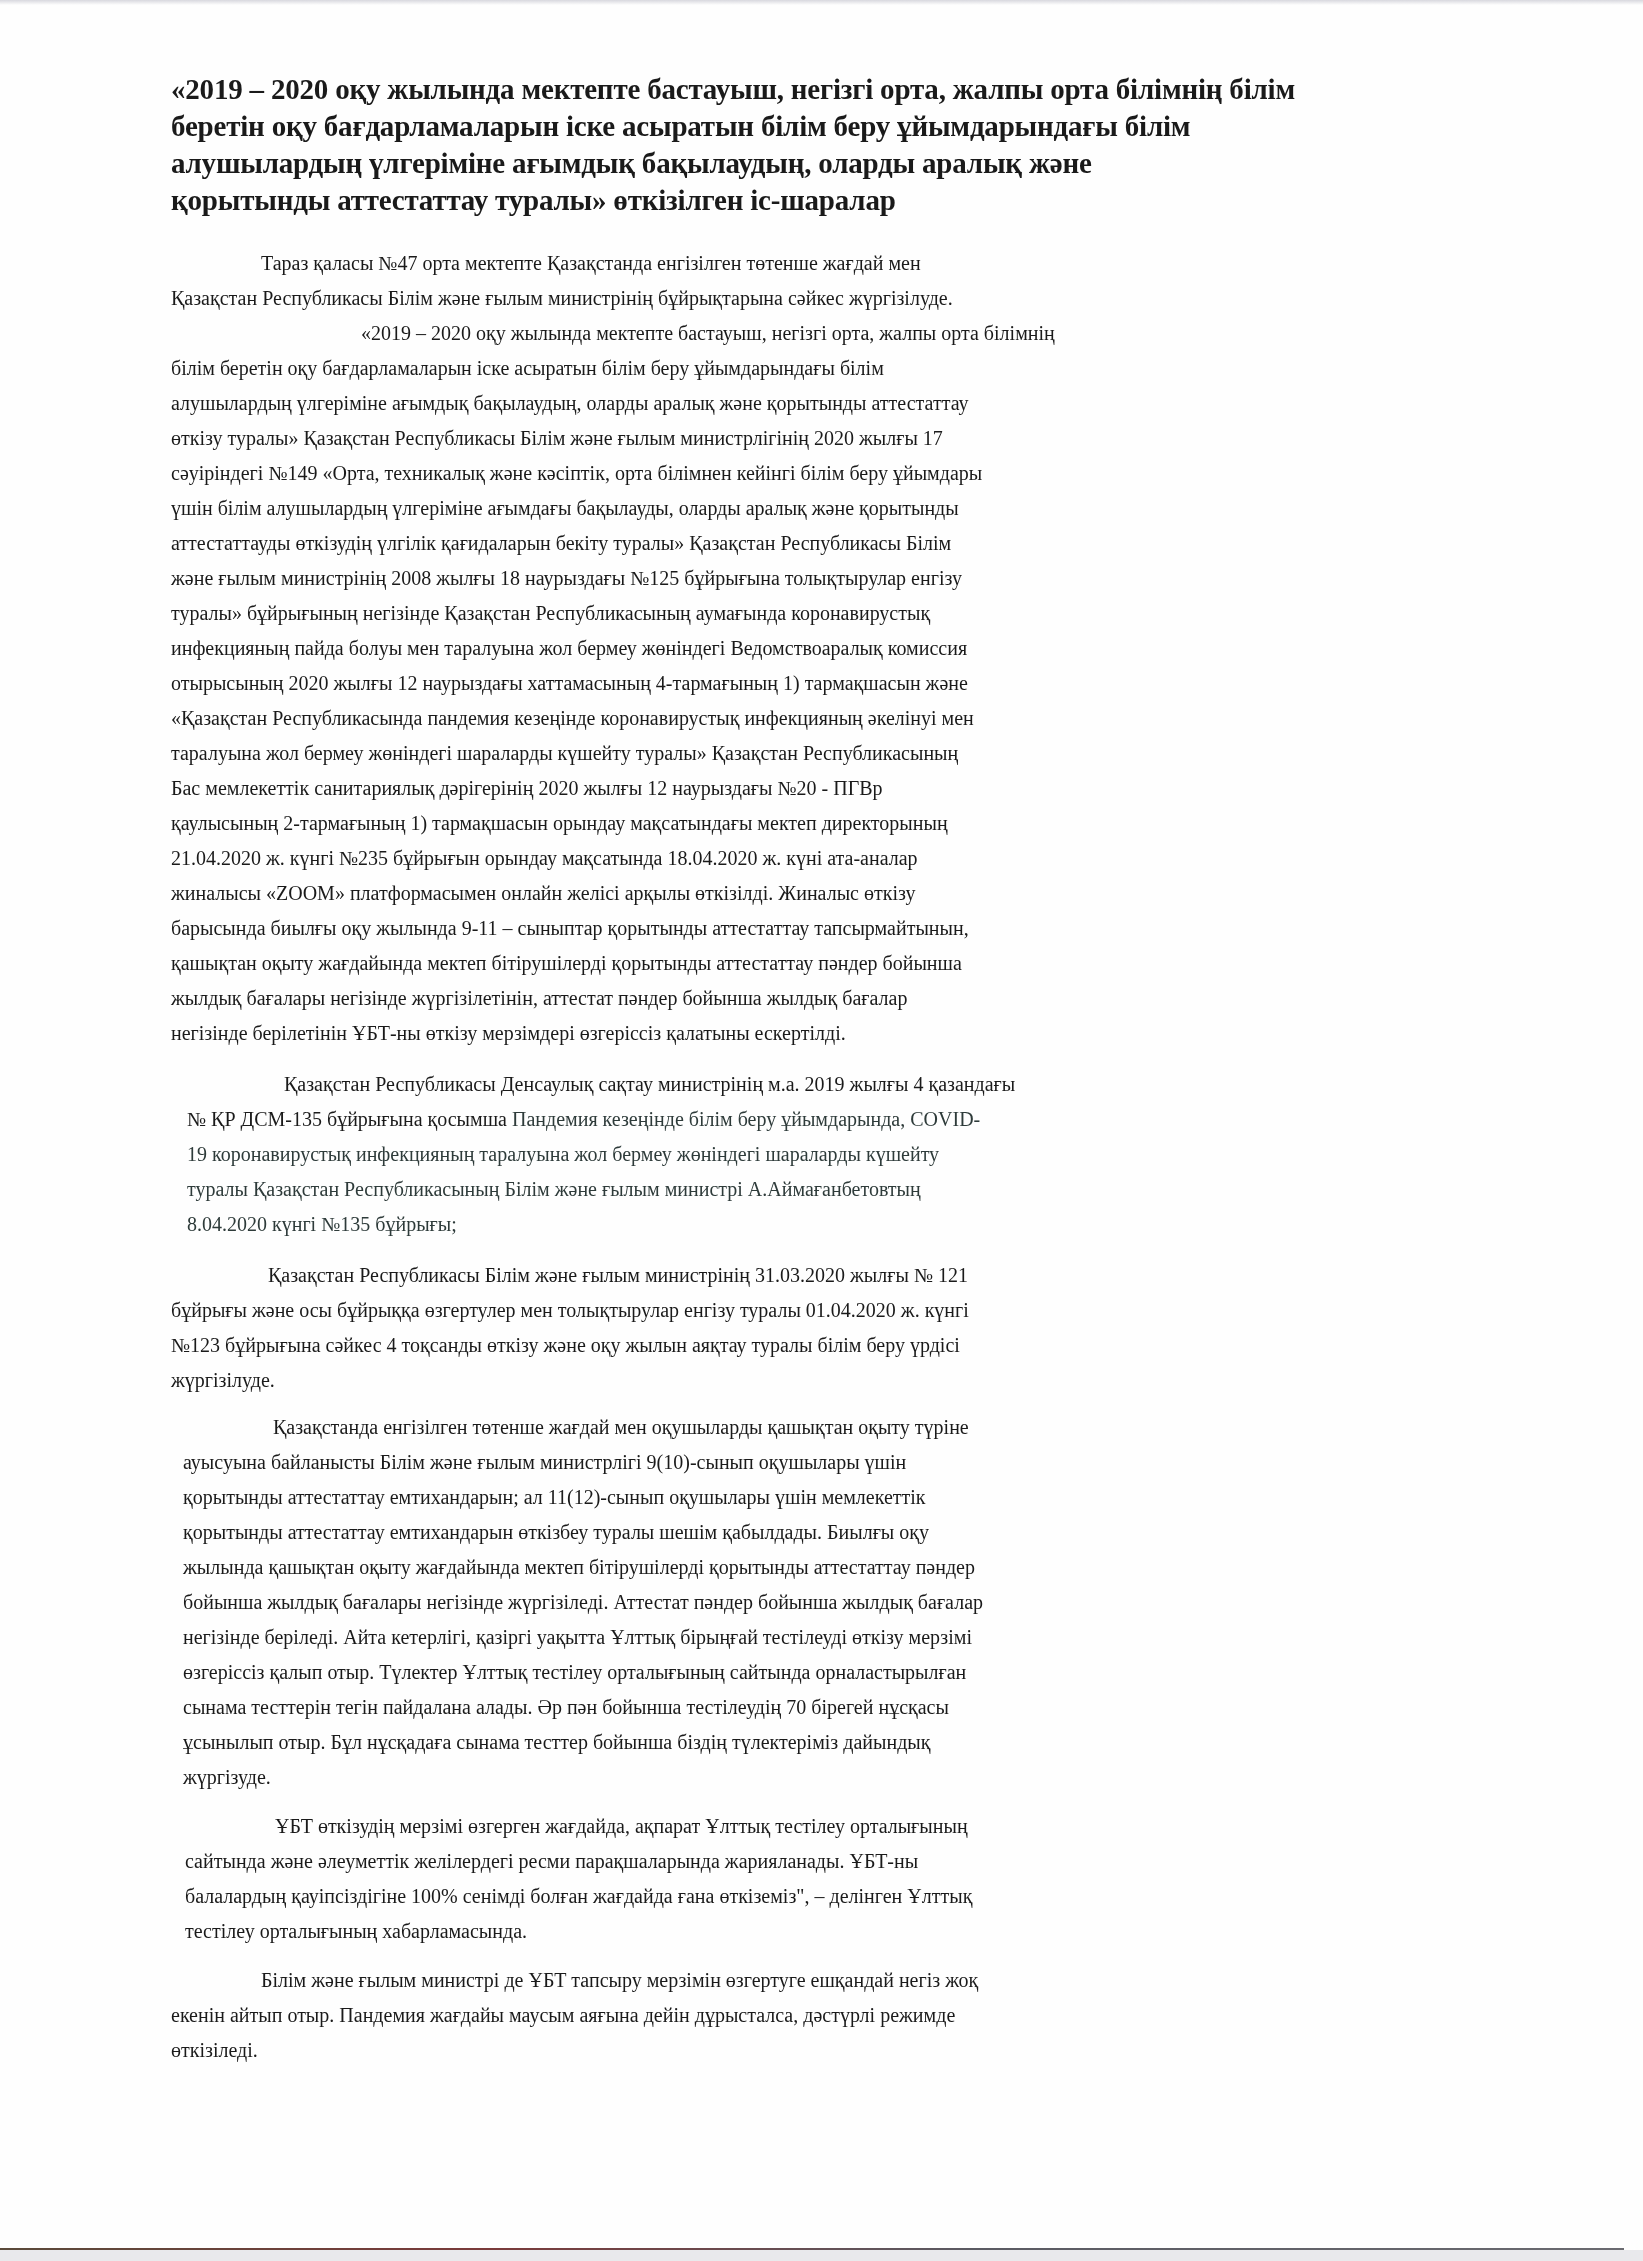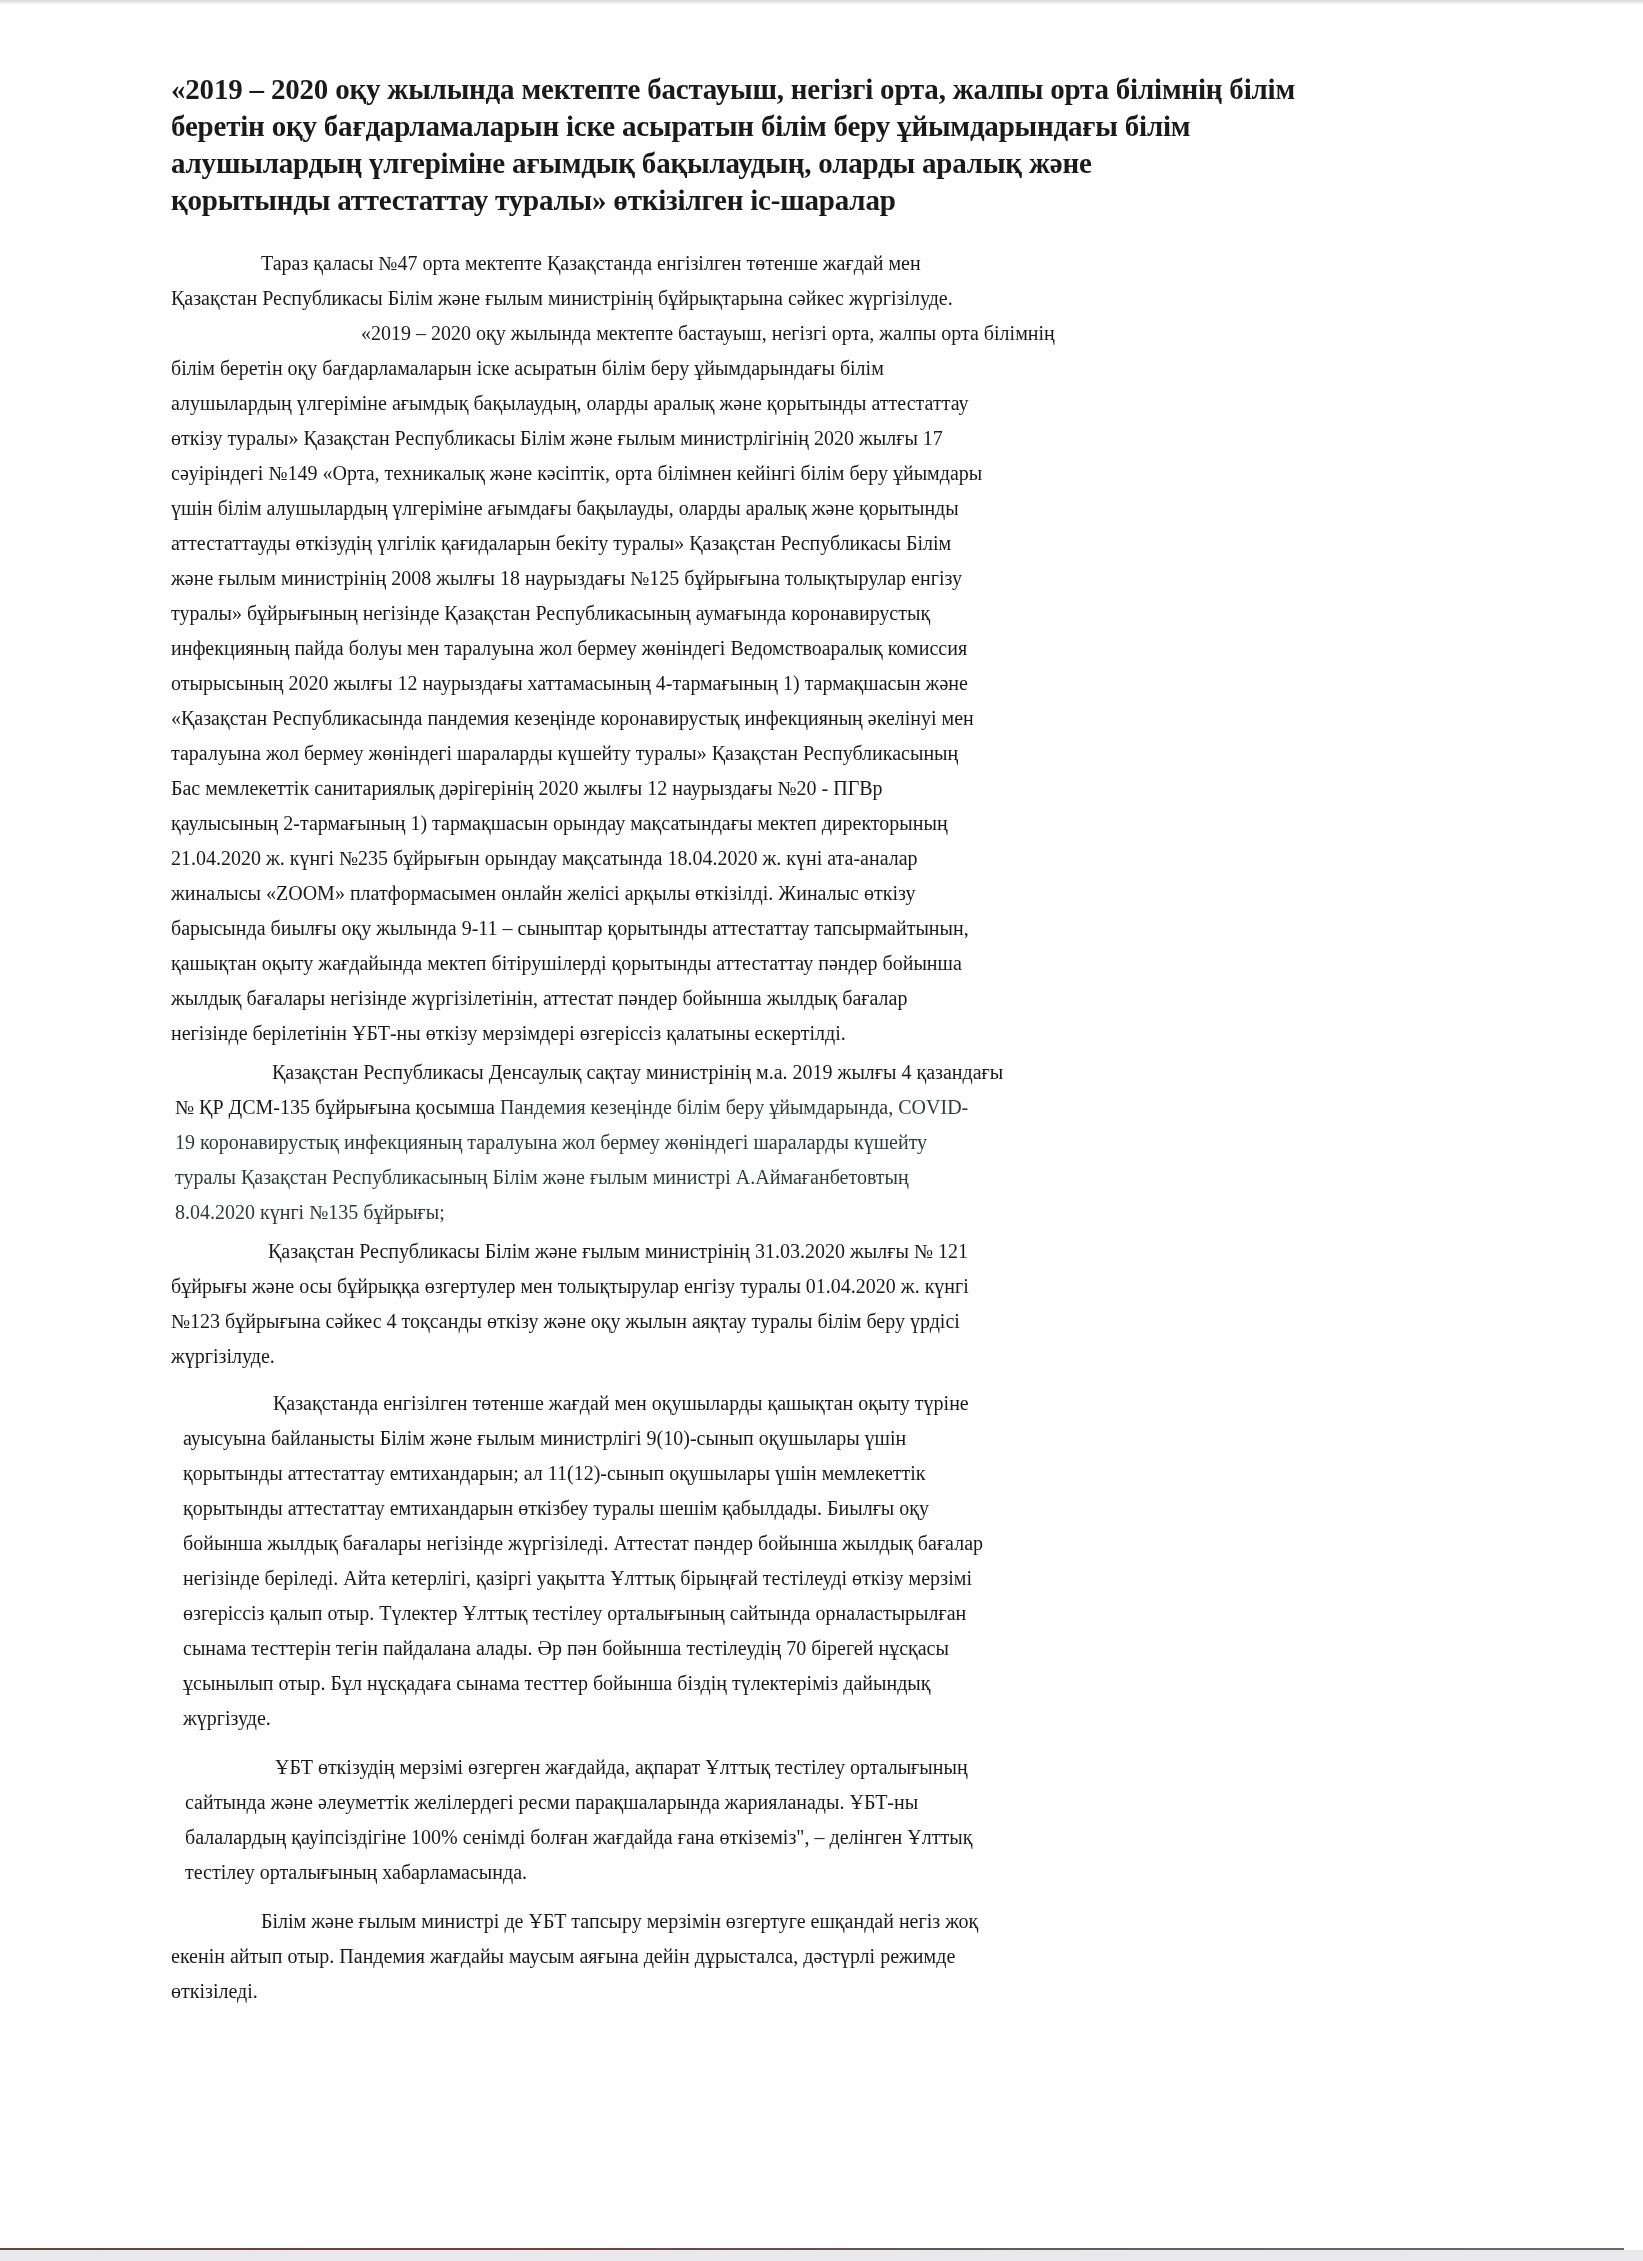--- a/index.html
+++ b/index.html
@@ -82,40 +82,41 @@
       <span class="line">Бас мемлекеттік санитариялық дәрігерінің 2020 жылғы 12 наурыздағы №20 - ПГВр</span>
       <span class="line">қаулысының 2-тармағының 1) тармақшасын орындау мақсатындағы мектеп директорының</span>
       <span class="line">21.04.2020 ж. күнгі №235 бұйрығын орындау мақсатында 18.04.2020 ж. күні ата-аналар</span>
       <span class="line">жиналысы «ZOOM» платформасымен  онлайн  желісі арқылы өткізілді. Жиналыс өткізу</span>
       <span class="line">барысында биылғы оқу жылында 9-11 – сыныптар қорытынды аттестаттау тапсырмайтынын,</span>
       <span class="line">қашықтан оқыту жағдайында мектеп бітірушілерді қорытынды аттестаттау пәндер бойынша</span>
       <span class="line">жылдық бағалары негізінде жүргізілетінін, аттестат пәндер бойынша жылдық бағалар</span>
       <span class="line">негізінде берілетінін  ҰБТ-ны өткізу мерзімдері өзгеріссіз қалатыны ескертілді.</span>
     </p>
 
-    <p style="margin:4px">
+    <p style="margin:16px">
       <span class="line ind3">Қазақстан Республикасы Денсаулық сақтау министрінің м.а. 2019 жылғы 4 қазандағы</span>
       <span class="line"><span>№ ҚР ДСМ-135 бұйрығына қосымша </span><span class="slate">Пандемия кезеңінде білім беру ұйымдарында, COVID-</span></span>
       <span class="line slate">19 коронавирустық инфекцияның таралуына жол бермеу жөніндегі шараларды күшейту</span>
       <span class="line slate">туралы Қазақстан Республикасының Білім және ғылым министрі А.Аймағанбетовтың</span>
       <span class="line slate">8.04.2020 күнгі №135 бұйрығы;</span>
     </p>
 
     <p style="margin:0">
       <span class="line ind3">Қазақстан Республикасы Білім және ғылым министрінің 31.03.2020  жылғы № 121</span>
       <span class="line">бұйрығы және  осы бұйрыққа өзгертулер мен толықтырулар енгізу туралы 01.04.2020 ж. күнгі</span>
       <span class="line">№123   бұйрығына сәйкес 4 тоқсанды өткізу және оқу жылын аяқтау туралы білім беру үрдісі</span>
       <span class="line">жүргізілуде.</span>
     </p>
 
     <p style="margin:12px">
       <span class="line ind1">Қазақстанда енгізілген төтенше жағдай мен оқушыларды қашықтан оқыту түріне</span>
       <span class="line">ауысуына байланысты Білім және ғылым министрлігі 9(10)-сынып оқушылары үшін</span>
       <span class="line">қорытынды аттестаттау емтихандарын; ал 11(12)-сынып оқушылары үшін мемлекеттік</span>
       <span class="line">қорытынды аттестаттау емтихандарын өткізбеу туралы шешім қабылдады. Биылғы оқу</span>
+      <span class="line">жылында қашықтан оқыту жағдайында мектеп бітірушілерді қорытынды аттестаттау пәндер</span>
       <span class="line">бойынша жылдық бағалары негізінде жүргізіледі. Аттестат пәндер бойынша жылдық бағалар</span>
       <span class="line">негізінде беріледі. Айта кетерлігі, қазіргі уақытта Ұлттық бірыңғай тестілеуді өткізу мерзімі</span>
       <span class="line">өзгеріссіз қалып отыр. Түлектер Ұлттық тестілеу орталығының сайтында орналастырылған</span>
       <span class="line">сынама тесттерін тегін пайдалана алады. Әр пән бойынша тестілеудің 70 бірегей нұсқасы</span>
       <span class="line">ұсынылып отыр. Бұл нұсқадаға сынама тесттер бойынша біздің түлектеріміз дайындық</span>
       <span class="line">жүргізуде.</span>
     </p>
 
     <p style="margin:14px">
       <span class="line ind1">ҰБТ өткізудің мерзімі өзгерген жағдайда, ақпарат Ұлттық тестілеу орталығының</span>

